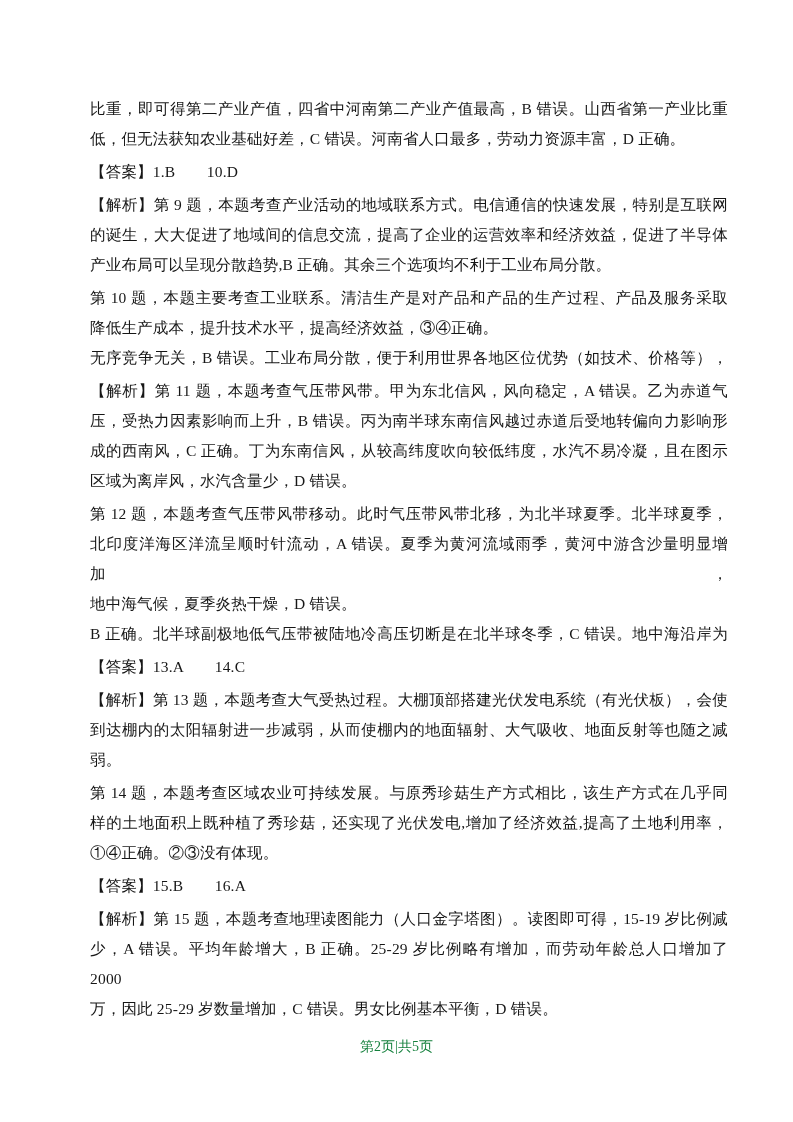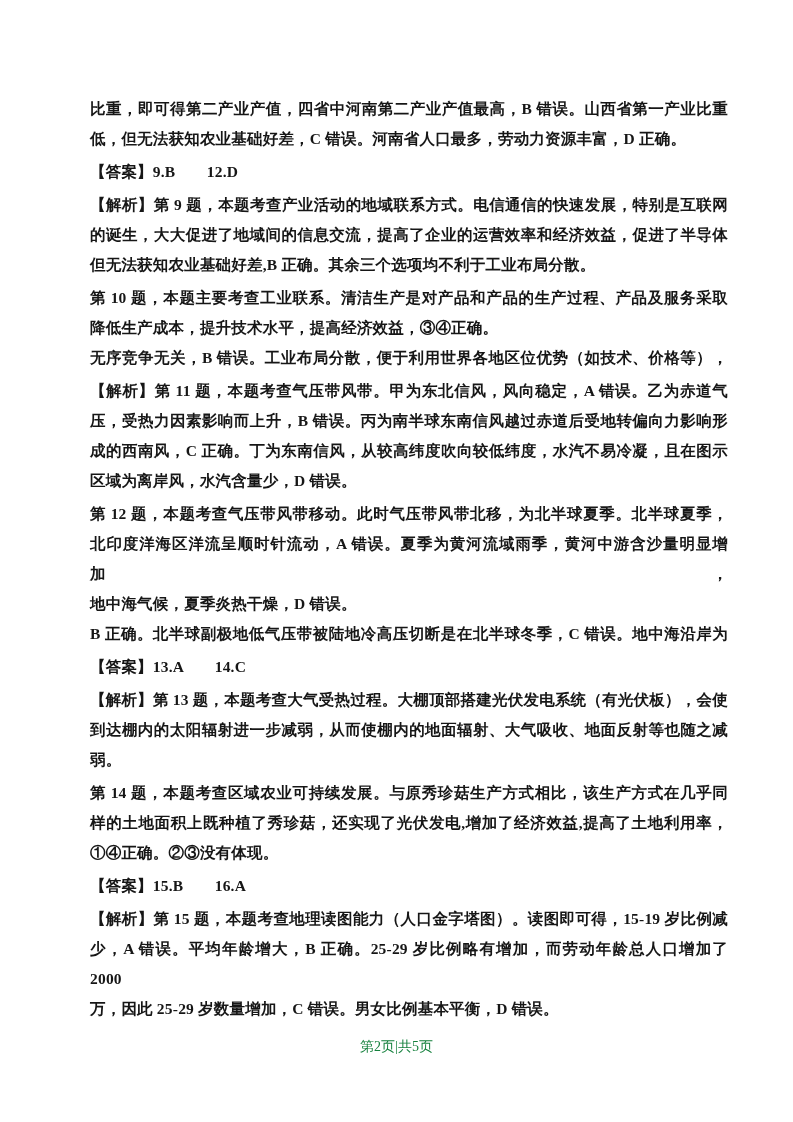--- a/index.html
+++ b/index.html
@@ -20,21 +20,20 @@
     left: 90px; top: 94px;
     width: 638px;
   }
   .para { margin: 0 0 3px 0; }
   .line {
     font-size: 15.5px;
     line-height: 30px;
     text-align: justify;
     text-align-last: justify;
     letter-spacing: 0.2px;
-    font-weight: bold;
   }
   .line.last { text-align-last: left; }
   .footer {
     position: absolute;
     left: 0; top: 1038px;
     width: 793px;
     text-align: center;
     font-size: 14px;
     color: #15803d;
   }
@@ -43,26 +42,26 @@
 <body>
 
 <div class="page">
   <main class="content">
 
   <div class="para">
         <div class="line">比重，即可得第二产业产值，四省中河南第二产业产值最高，B 错误。山西省第一产业比重</div>
         <div class="line last">低，但无法获知农业基础好差，C 错误。河南省人口最多，劳动力资源丰富，D 正确。</div>
       </div>
       <div class="para">
-        <div class="line last">【答案】9.B　　12.D</div>
+        <div class="line last">【答案】1.B　　10.D</div>
       </div>
       <div class="para">
         <div class="line">【解析】第 9 题，本题考查产业活动的地域联系方式。电信通信的快速发展，特别是互联网</div>
         <div class="line">的诞生，大大促进了地域间的信息交流，提高了企业的运营效率和经济效益，促进了半导体</div>
-        <div class="line last">但无法获知农业基础好差,B 正确。其余三个选项均不利于工业布局分散。</div>
+        <div class="line last">产业布局可以呈现分散趋势,B 正确。其余三个选项均不利于工业布局分散。</div>
       </div>
       <div class="para">
         <div class="line">第 10 题，本题主要考查工业联系。清洁生产是对产品和产品的生产过程、产品及服务采取</div>
         <div class="line last">降低生产成本，提升技术水平，提高经济效益，③④正确。</div>
         <div class="line">无序竞争无关，B 错误。工业布局分散，便于利用世界各地区位优势（如技术、价格等），</div>
       </div>
       <div class="para">
         <div class="line">【解析】第 11 题，本题考查气压带风带。甲为东北信风，风向稳定，A 错误。乙为赤道气</div>
         <div class="line">压，受热力因素影响而上升，B 错误。丙为南半球东南信风越过赤道后受地转偏向力影响形</div>
         <div class="line">成的西南风，C 正确。丁为东南信风，从较高纬度吹向较低纬度，水汽不易冷凝，且在图示</div>

